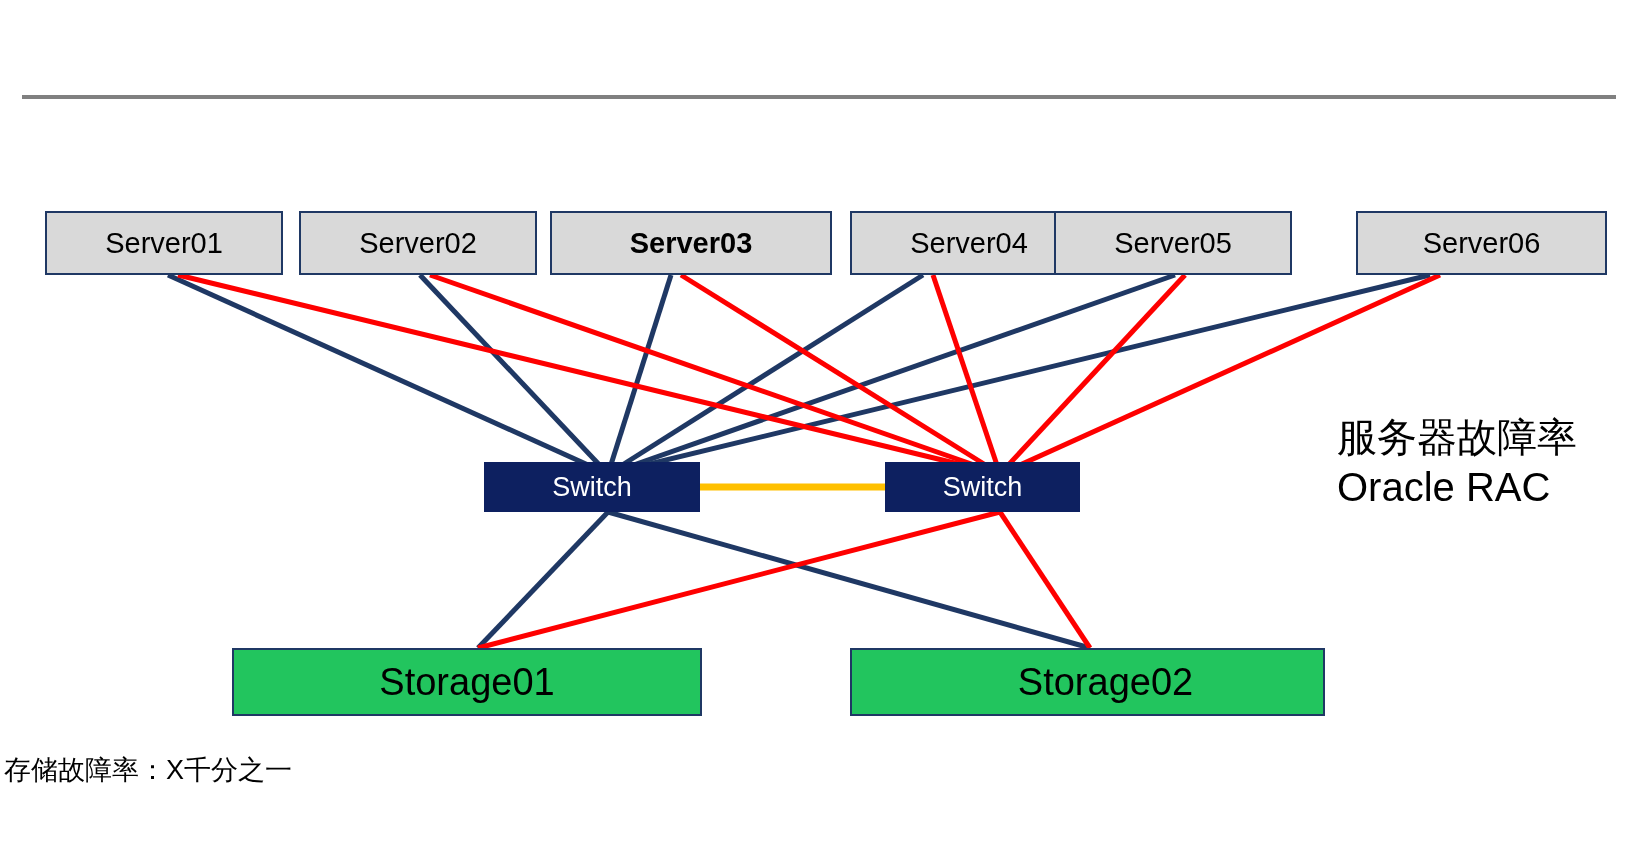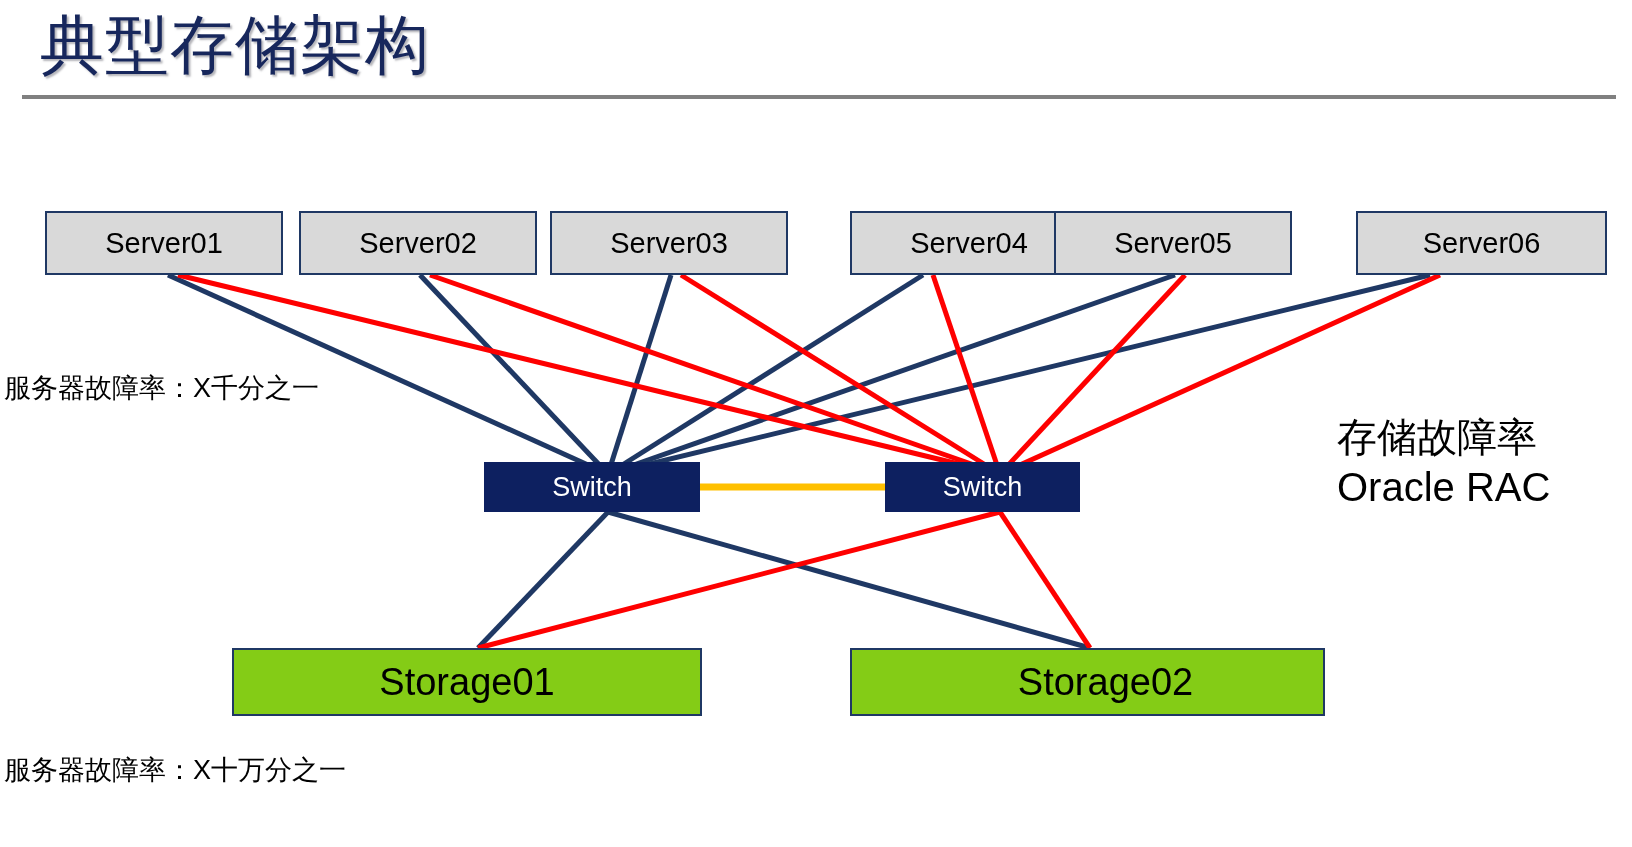--- a/index.html
+++ b/index.html
@@ -69,21 +69,21 @@
   }
   .switch-box {
     background: #0d2060;
     border: none;
     color: #ffffff;
     font-size: 27px;
     height: 50px;
     top: 462px;
   }
   .storage-box {
-    background: #84cc16;
+    background: #22c55e;
     border: 2px solid #1f3864;
     color: #000000;
     font-size: 38px;
     height: 68px;
     top: 648px;
   }
 
   
   .note {
     position: absolute;
@@ -108,21 +108,20 @@
     white-space: normal;
     width: 260px;
   }
   #note-cluster div { white-space: nowrap; }
 </style>
 </head>
 <body>
 
 <div id="slide">
 
-  <div id="title">典型存储架构</div>
   <div id="title-rule"></div>
 
   <svg id="links" viewBox="0 0 1632 847" preserveAspectRatio="none" aria-hidden="true">
       <line x1="168" y1="275" x2="608" y2="474" stroke="#1f3864" stroke-width="5"></line>
       <line x1="420" y1="275" x2="608" y2="474" stroke="#1f3864" stroke-width="5"></line>
       <line x1="671" y1="275" x2="608" y2="474" stroke="#1f3864" stroke-width="5"></line>
       <line x1="923" y1="275" x2="608" y2="474" stroke="#1f3864" stroke-width="5"></line>
       <line x1="1175" y1="275" x2="608" y2="474" stroke="#1f3864" stroke-width="5"></line>
       <line x1="1430" y1="275" x2="608" y2="474" stroke="#1f3864" stroke-width="5"></line>
       <line x1="178" y1="275" x2="1000" y2="474" stroke="#fe0000" stroke-width="5"></line>
@@ -138,21 +137,21 @@
       <line x1="700" y1="487" x2="885" y2="487" stroke="#ffc000" stroke-width="7"></line>
     </svg>
 
   <div id="nodes">
       <div class="node server-box" style="left: 45px; top: 211px; width: 238px; height: 64px;">
         <span>Server01</span>
       </div>
       <div class="node server-box" style="left: 299px; top: 211px; width: 238px; height: 64px;">
         <span>Server02</span>
       </div>
-      <div class="node server-box" style="left: 550px; top: 211px; width: 238px; height: 64px;">
+      <div class="node server-box" style="left: 550px; top: 211px; width: 282px; height: 64px; font-weight: bold;">
         <span>Server03</span>
       </div>
       <div class="node server-box" style="left: 802px; top: 211px; width: 238px; height: 64px; margin-left: 48px;">
         <span>Server04</span>
       </div>
       <div class="node server-box" style="left: 1054px; top: 211px; width: 238px; height: 64px;">
         <span>Server05</span>
       </div>
       <div class="node server-box" style="left: 1356px; top: 211px; width: 251px; height: 64px;">
         <span>Server06</span>
@@ -164,22 +163,21 @@
         <span>Switch</span>
       </div>
       <div class="node storage-box" style="left: 232px; top: 648px; width: 470px; height: 68px;">
         <span>Storage01</span>
       </div>
       <div class="node storage-box" style="left: 850px; top: 648px; width: 475px; height: 68px; padding-left: 36px;">
         <span>Storage02</span>
       </div>
     </div>
 
-  <div class="note" id="note-server">服务器故障率：X千分之一</div>
 
-  <div class="note" id="note-storage">服务器故障率：X十万分之一</div>
+  <div class="note" id="note-storage">存储故障率：X千分之一</div>
 
   <div class="note" id="note-cluster">
-    <div>存储故障率</div>
+    <div>服务器故障率</div>
     <div>Oracle RAC</div>
   </div>
 
 </div>
 
 </body></html>

